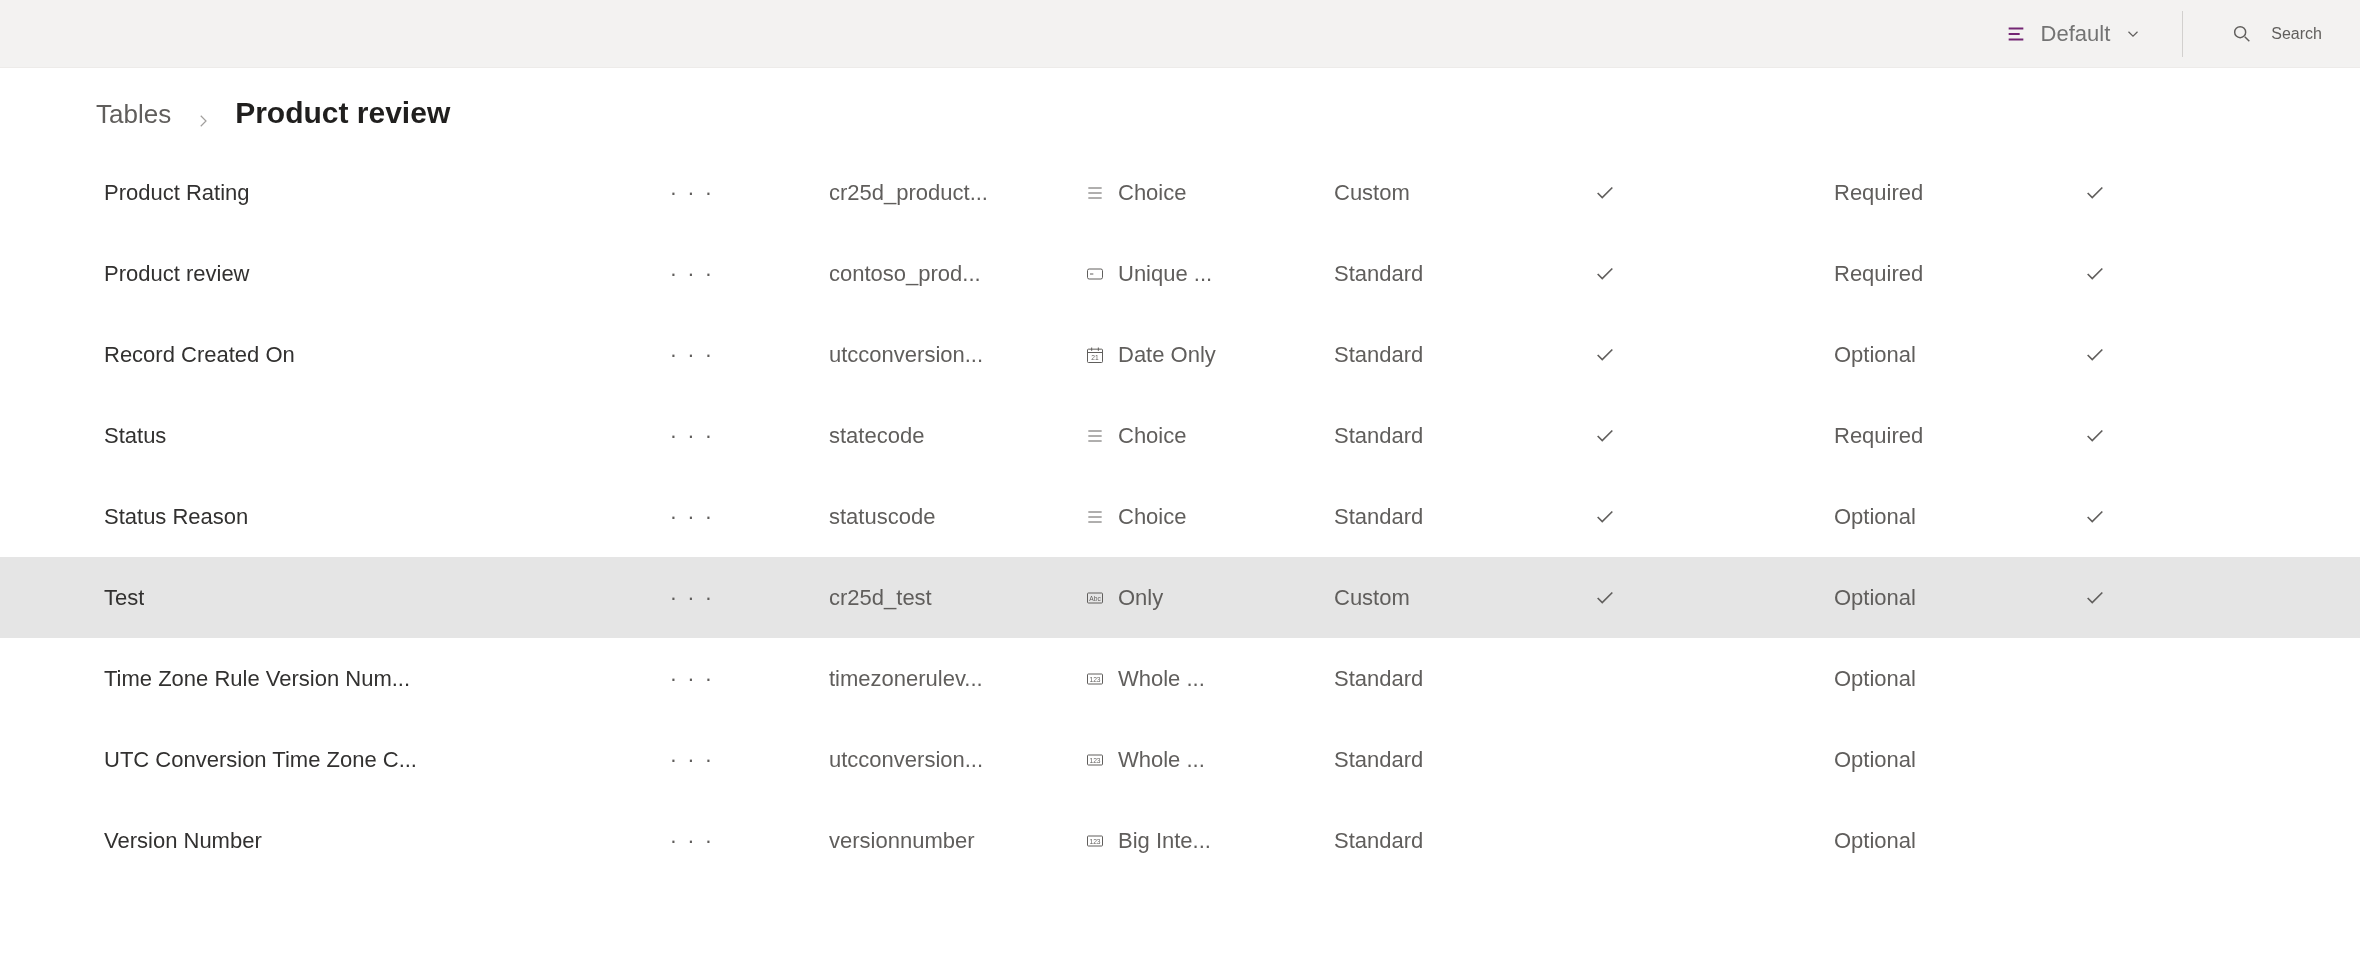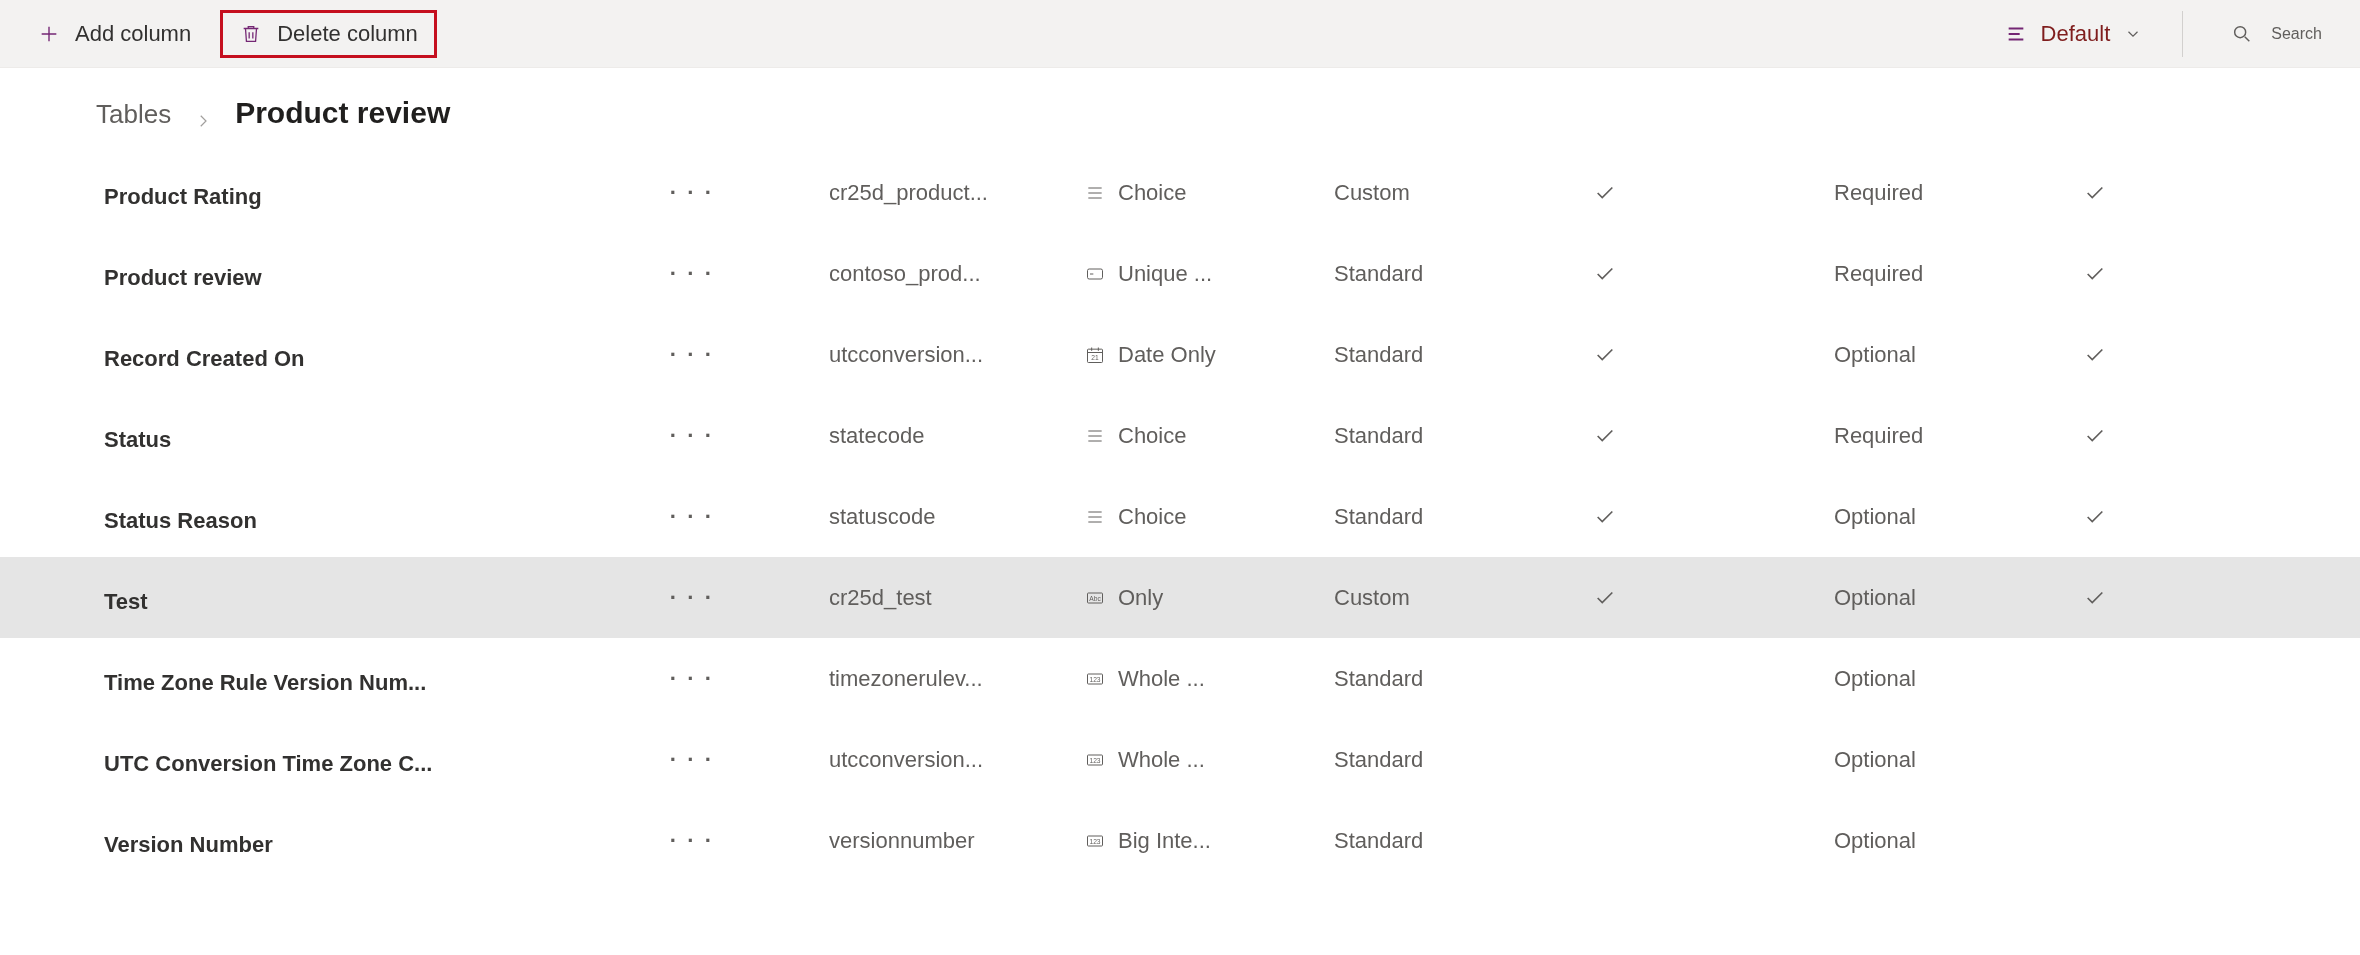--- a/index.html
+++ b/index.html
@@ -30,21 +30,21 @@
     padding: 8px 16px;
     cursor: pointer;
     color: #323130;
     font-size: 22px;
     border: 3px solid transparent;
   }
   .tb-btn.highlighted { border: 3px solid #c50f1f; }
   .tb-icon { display: inline-flex; align-items: center; justify-content: center; width: 24px; height: 24px; color: #742774; }
   .vsep { width: 1px; height: 46px; background: #d2d0ce; margin: 0 10px; }
   .search-area { display: flex; align-items: center; gap: 18px; padding: 0 20px; color: #605e5c; font-size: 16px; }
-  .view-btn { display: flex; align-items: center; gap: 14px; font-size: 22px; color: #7f1d1d; cursor: pointer; padding: 8px 12px; }
+  .view-btn { display: flex; align-items: center; gap: 14px; font-size: 22px; color: #737373; cursor: pointer; padding: 8px 12px; }
   .view-icon { color: #742774; }
   .chev { color: #605e5c; }
 
   .content { background: #ffffff; padding: 18px 0 0 0; height: calc(955px - 68px); }
   .breadcrumb {
     display: flex;
     align-items: flex-end;
     gap: 23px;
     padding: 10px 0 22px 96px;
     font-size: 26px;
@@ -57,55 +57,37 @@
   .row {
     display: grid;
     grid-template-columns: 680px 300px 250px 260px 240px 250px 120px;
     align-items: center;
     height: 81px;
     padding-left: 104px;
     padding-right: 40px;
     font-size: 22px;
   }
   .row.selected { background: #e5e5e5; }
-  .cell-name { display: flex; align-items: flex-end; justify-content: space-between; padding-right: 60px; color: #323130; font-weight: bold; }
+  .cell-name { display: flex; align-items: center; justify-content: space-between; padding-right: 60px; color: #323130; }
   .display-name { white-space: nowrap; overflow: hidden; text-overflow: ellipsis; max-width: 500px; }
   .row-more { color: #605e5c; cursor: pointer; font-size: 22px; letter-spacing: 2px; padding: 4px 10px; }
   .cell-logical { color: #605e5c; white-space: nowrap; overflow: hidden; text-overflow: ellipsis; padding-right: 30px; margin-left: 45px; }
   .cell-type { display: flex; align-items: center; gap: 12px; color: #605e5c; white-space: nowrap; overflow: hidden; text-overflow: ellipsis; padding-right: 30px; }
   .type-icon { color: #605e5c; display: inline-flex; width: 22px; height: 22px; align-items: center; justify-content: center; flex: 0 0 22px; }
   .cell-cat { color: #605e5c; }
   .cell-check { color: #605e5c; display: flex; justify-content: flex-start; }
   .cell-req { color: #605e5c; }
   .cell-check2 { color: #605e5c; display: flex; justify-content: flex-start; }
   .check { width: 22px; height: 22px; }
   svg { display: block; }
 </style>
 </head>
 <body>
 
 <div class="toolbar">
-  <div class="toolbar-left">
-    <div class="tb-btn">
-      <span class="tb-icon">
-        <svg viewBox="0 0 24 24" width="22" height="22">
-            <path d="M12 4v16M4 12h16" stroke="currentColor" stroke-width="1.5" fill="none"></path>
-          </svg>
-      </span>
-      <span>Add column</span>
-    </div>
-    <div class="tb-btn highlighted">
-      <span class="tb-icon">
-        <svg viewBox="0 0 24 24" width="22" height="22">
-            <path d="M4 6h16M9 6V4h6v2M6 6l1 14h10l1-14M10 10v7M14 10v7" stroke="currentColor" stroke-width="1.4" fill="none"></path>
-          </svg>
-      </span>
-      <span>Delete column</span>
-    </div>
-  </div>
   <div class="toolbar-right">
     <div class="view-btn">
       <span class="view-icon">
         <svg viewBox="0 0 24 24" width="22" height="22">
             <path d="M4 6h16M4 12h12M4 18h16" stroke="currentColor" stroke-width="2" fill="none"></path>
           </svg>
       </span>
       <span>Default</span>
       <span class="chev">
         <svg viewBox="0 0 24 24" width="18" height="18">

